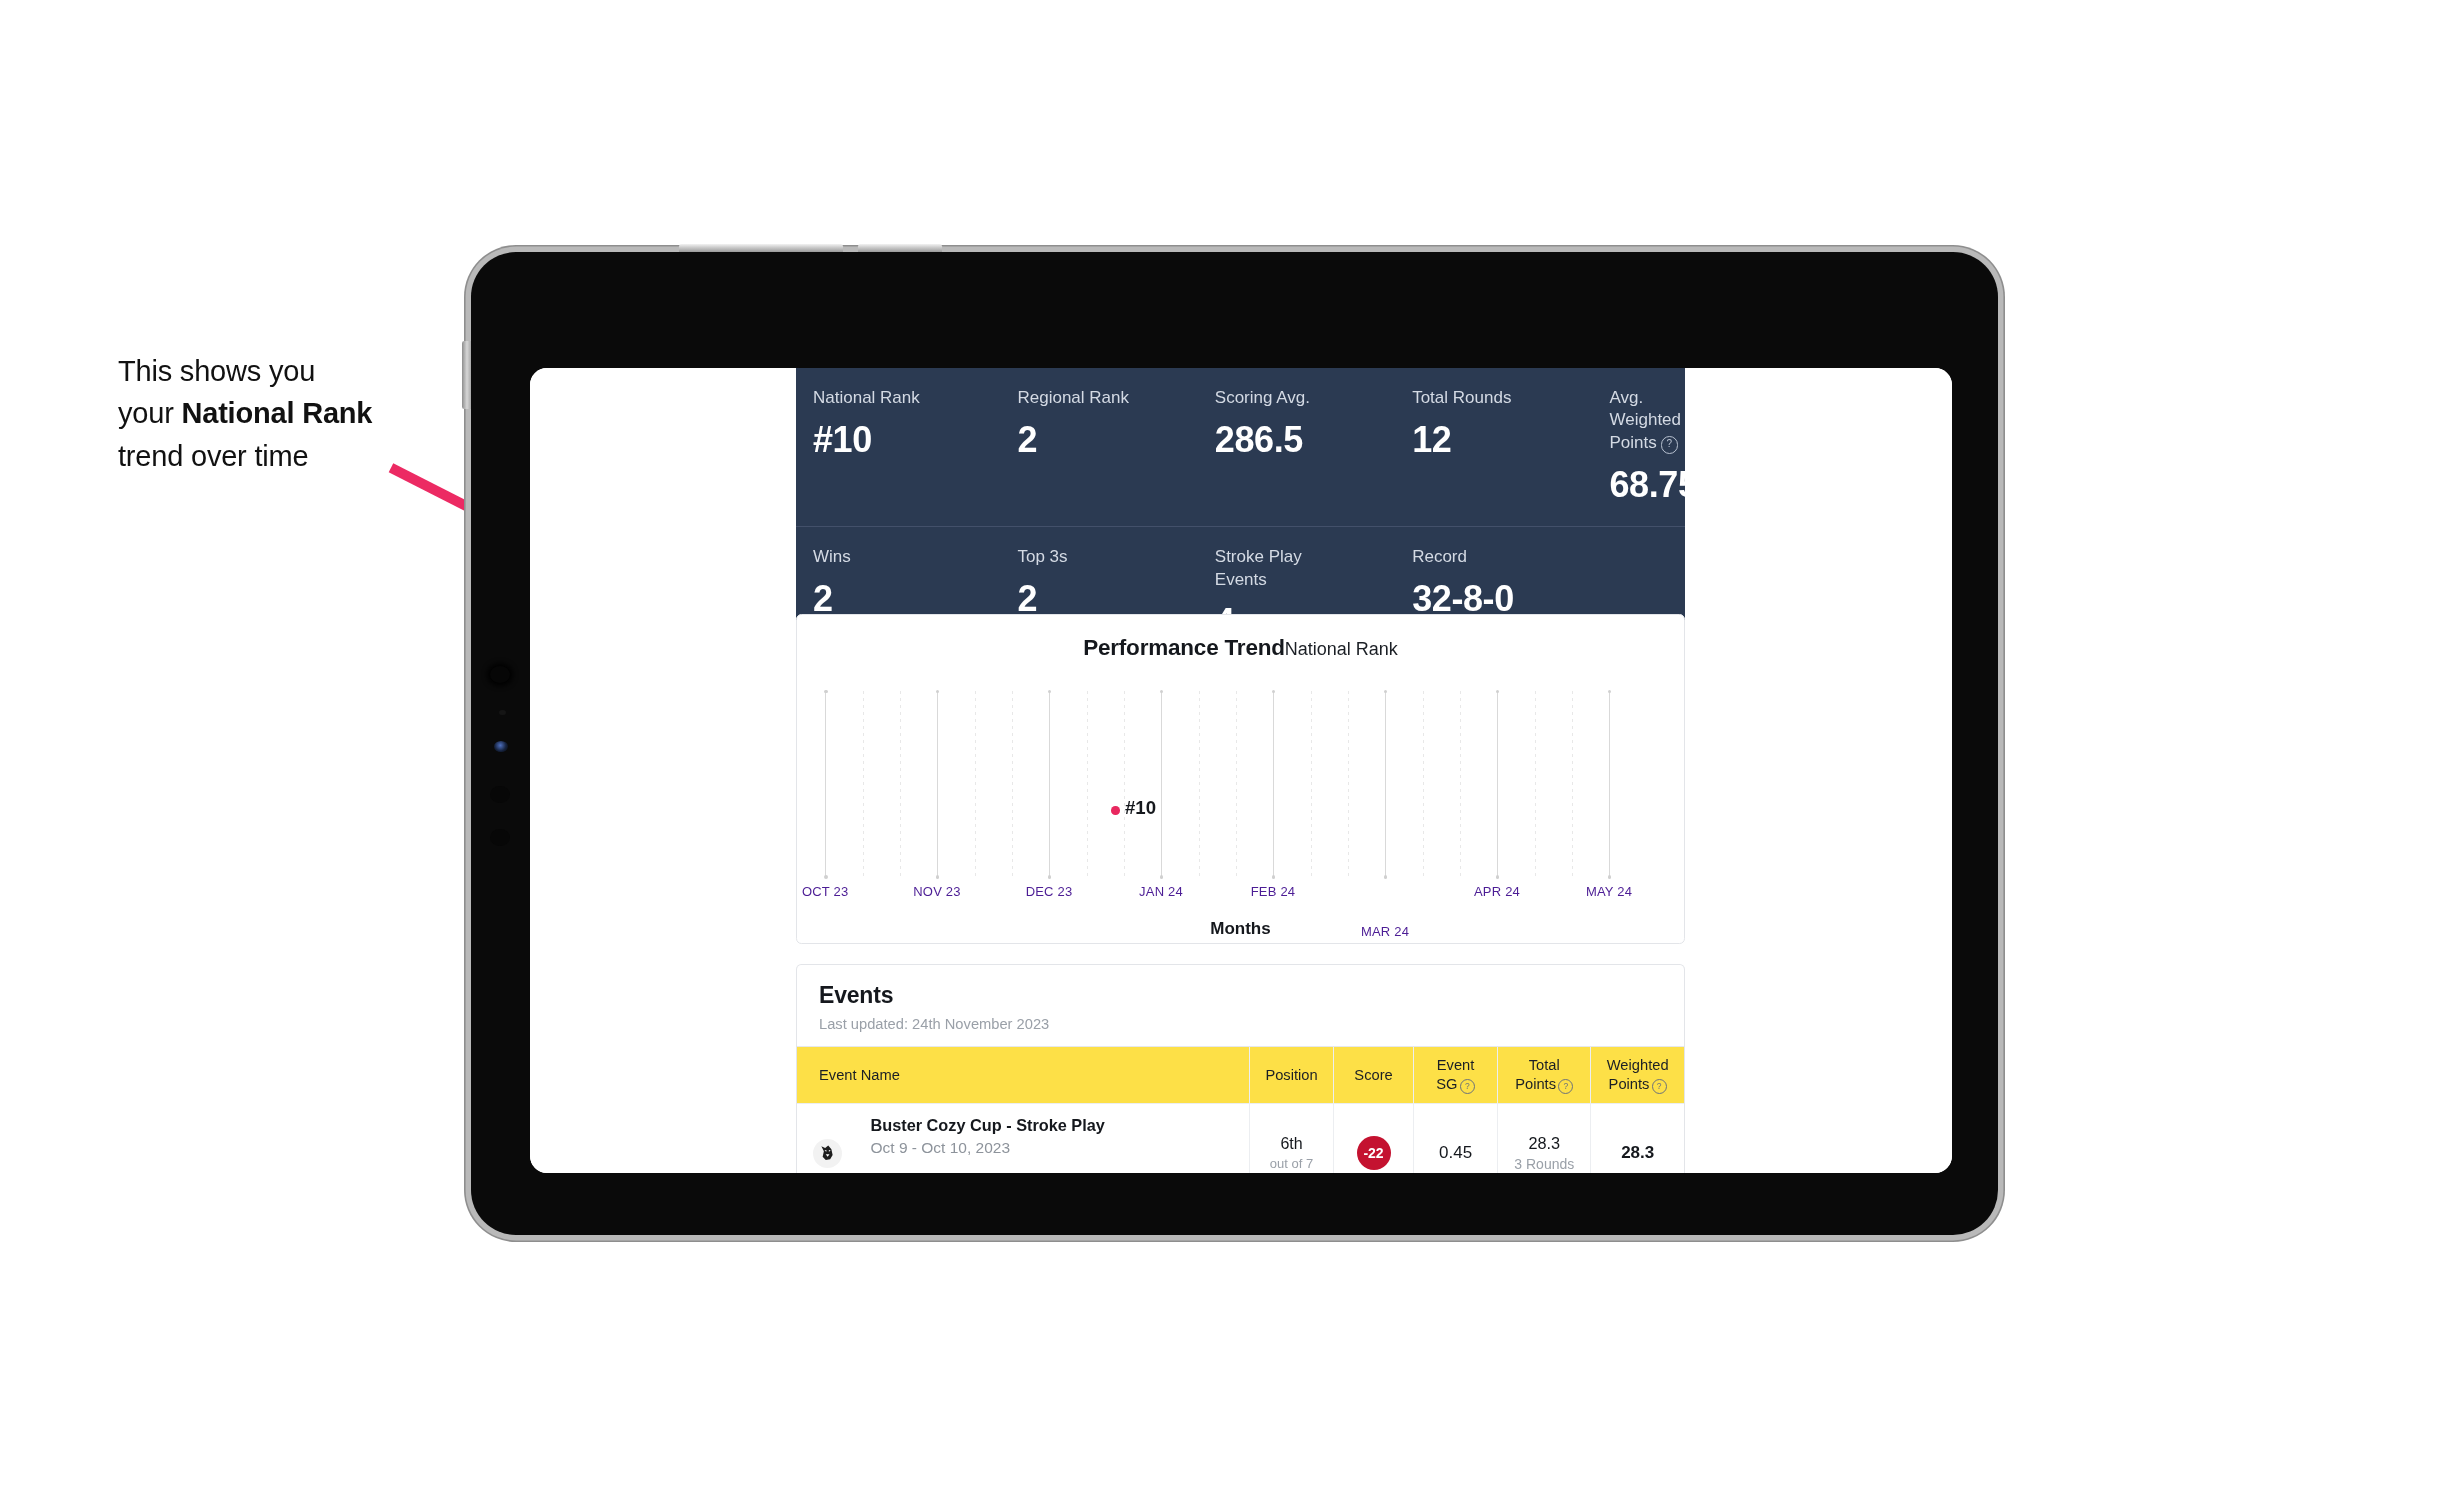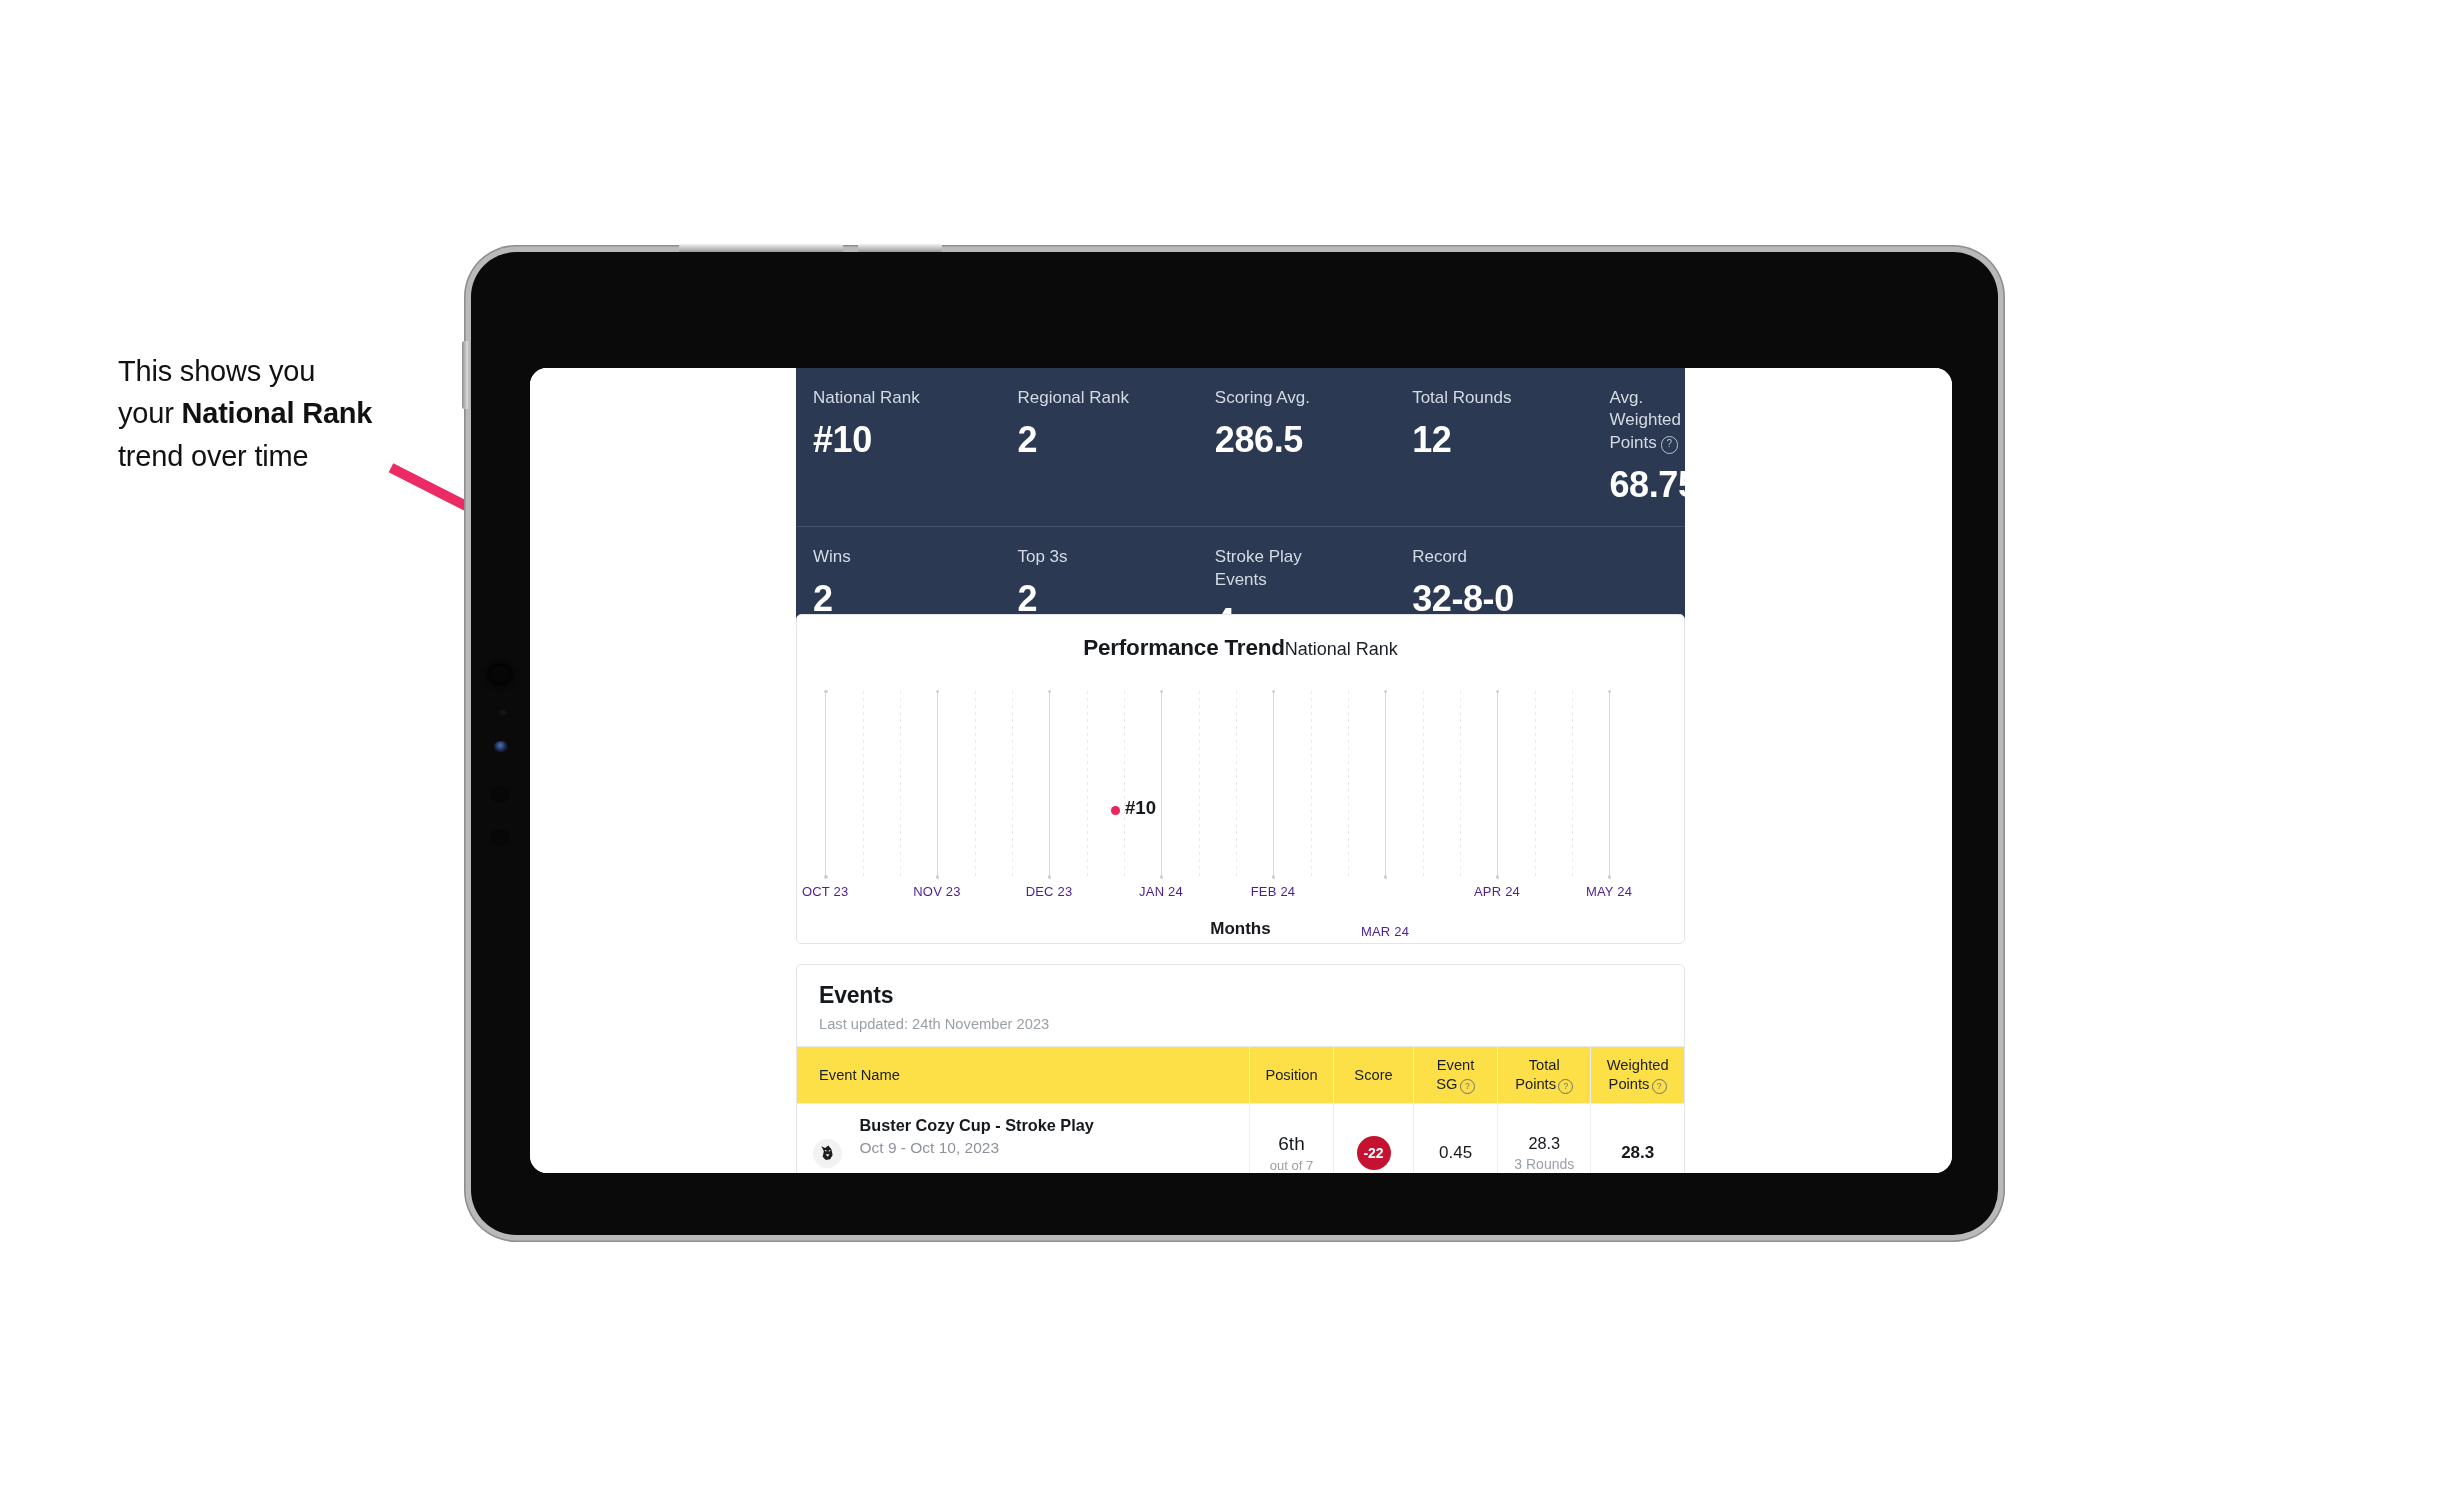--- a/index.html
+++ b/index.html
@@ -145,31 +145,31 @@
   th{
     font-size:14.7px;font-weight:400;color:#1b1f25;text-align:center;
     padding:9.3px 3.1px;vertical-align:middle;border-left:0.8px solid #eceef1;line-height:1.28;
   }
   th.evname{text-align:left;padding-left:22px;border-left:none;}
   td{
     border-left:0.8px solid #eceef1;border-top:0.8px solid #eceef1;
     text-align:center;vertical-align:middle;padding:11px 3.1px;
   }
   td.evname{text-align:left;border-left:none;padding-left:15.5px;}
-  .ev-flex{display:flex;align-items:center;gap:18px;}
+  .ev-flex{display:flex;align-items:center;gap:29px;}
   .ev-logo{
     flex:0 0 auto;width:29px;height:29px;border-radius:50%;background:#f2f2f2;
     display:flex;align-items:center;justify-content:center;
   }
   .ev-name{font-size:16.3px;font-weight:700;color:#15181d;line-height:1.25;}
   .ev-date{font-size:15.5px;color:#8d939b;margin-top:3.1px;}
   .ev-rank{font-size:15.5px;color:#2a2e34;margin-top:16px;}
   .ev-rank b{color:#d0021b;font-weight:700;}
   .caret-down{color:#d0021b;font-size:11.6px;}
-  .pos-main{font-size:19px;color:#15181d;}
+  .pos-main{font-size:16px;color:#15181d;}
   .pos-sub{font-size:13px;color:#9aa0a8;margin-top:2.3px;}
   .score-badge{
     display:inline-flex;align-items:center;justify-content:center;
     width:34px;height:34px;border-radius:50%;background:#c41230;
     color:#fff;font-size:14px;font-weight:700;
   }
   .sg-val{font-size:17px;color:#15181d;}
   .tp-main{font-size:16.3px;color:#15181d;}
   .tp-sub{font-size:14px;color:#9aa0a8;margin-top:2.3px;}
   .wp-val{font-size:17px;font-weight:700;color:#15181d;}

